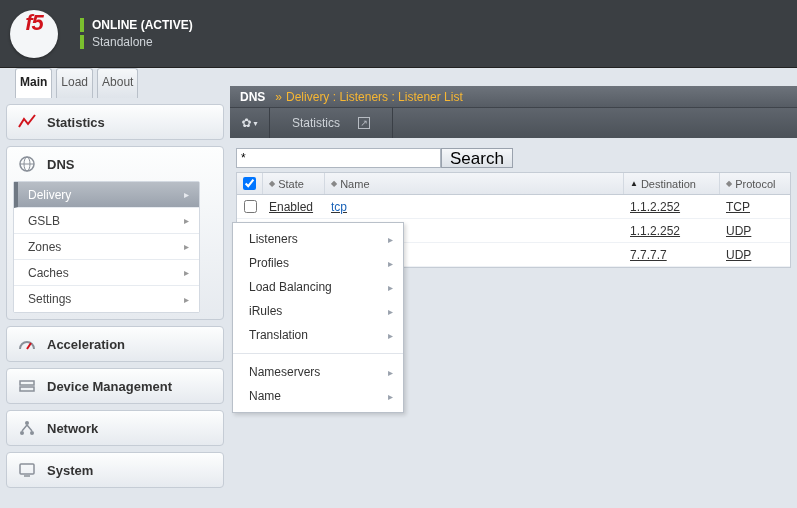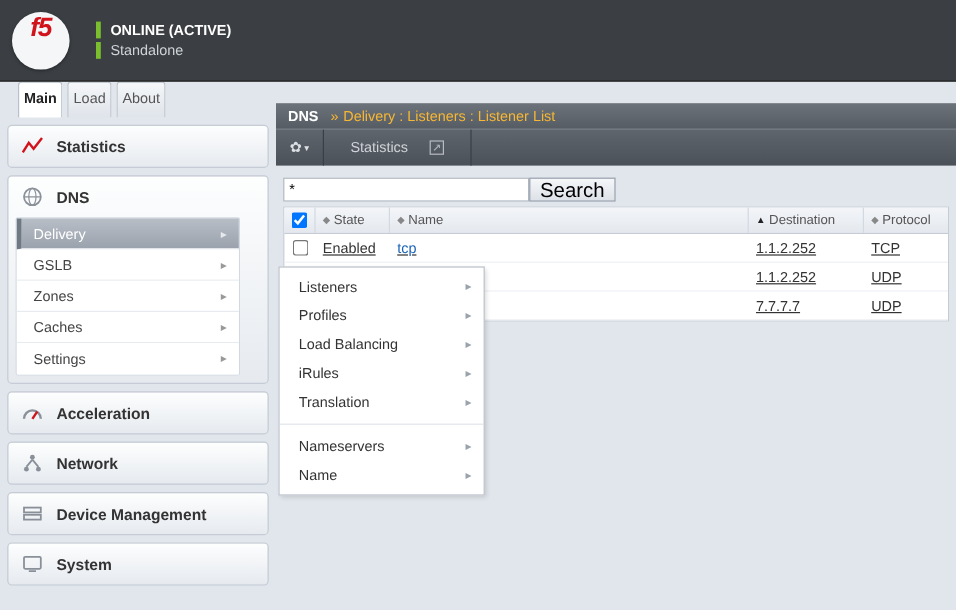--- a/index.html
+++ b/index.html
@@ -227,39 +227,39 @@
               </svg>
           </span>
           <span>Acceleration</span>
         </div>
       </div>
 
       <div class="nav-section">
         <div class="nav-head">
           <span class="nav-icon">
             <svg width="18" height="18" viewBox="0 0 18 18">
+                <rect x="2" y="4" width="14" height="4" fill="none" stroke="#8a9099" stroke-width="1.5"></rect>
+                <rect x="2" y="10" width="14" height="4" fill="none" stroke="#8a9099" stroke-width="1.5"></rect>
+              </svg>
+          </span>
+          <span>Device Management</span>
+        </div>
+      </div>
+
+      <div class="nav-section">
+        <div class="nav-head">
+          <span class="nav-icon">
+            <svg width="18" height="18" viewBox="0 0 18 18">
                 <circle cx="4" cy="14" r="2" fill="#8a9099"></circle>
                 <circle cx="14" cy="14" r="2" fill="#8a9099"></circle>
                 <circle cx="9" cy="4" r="2" fill="#8a9099"></circle>
                 <path d="M9 6 L4 12 M9 6 L14 12" stroke="#8a9099" stroke-width="1.5"></path>
               </svg>
           </span>
           <span>Network</span>
-        </div>
-      </div>
-
-      <div class="nav-section">
-        <div class="nav-head">
-          <span class="nav-icon">
-            <svg width="18" height="18" viewBox="0 0 18 18">
-                <rect x="2" y="4" width="14" height="4" fill="none" stroke="#8a9099" stroke-width="1.5"></rect>
-                <rect x="2" y="10" width="14" height="4" fill="none" stroke="#8a9099" stroke-width="1.5"></rect>
-              </svg>
-          </span>
-          <span>Device Management</span>
         </div>
       </div>
 
       <div class="nav-section">
         <div class="nav-head">
           <span class="nav-icon">
             <svg width="18" height="18" viewBox="0 0 18 18">
                 <rect x="2" y="3" width="14" height="10" rx="1" fill="none" stroke="#8a9099" stroke-width="1.5"></rect>
                 <line x1="6" y1="15" x2="12" y2="15" stroke="#8a9099" stroke-width="1.5"></line>
               </svg>

